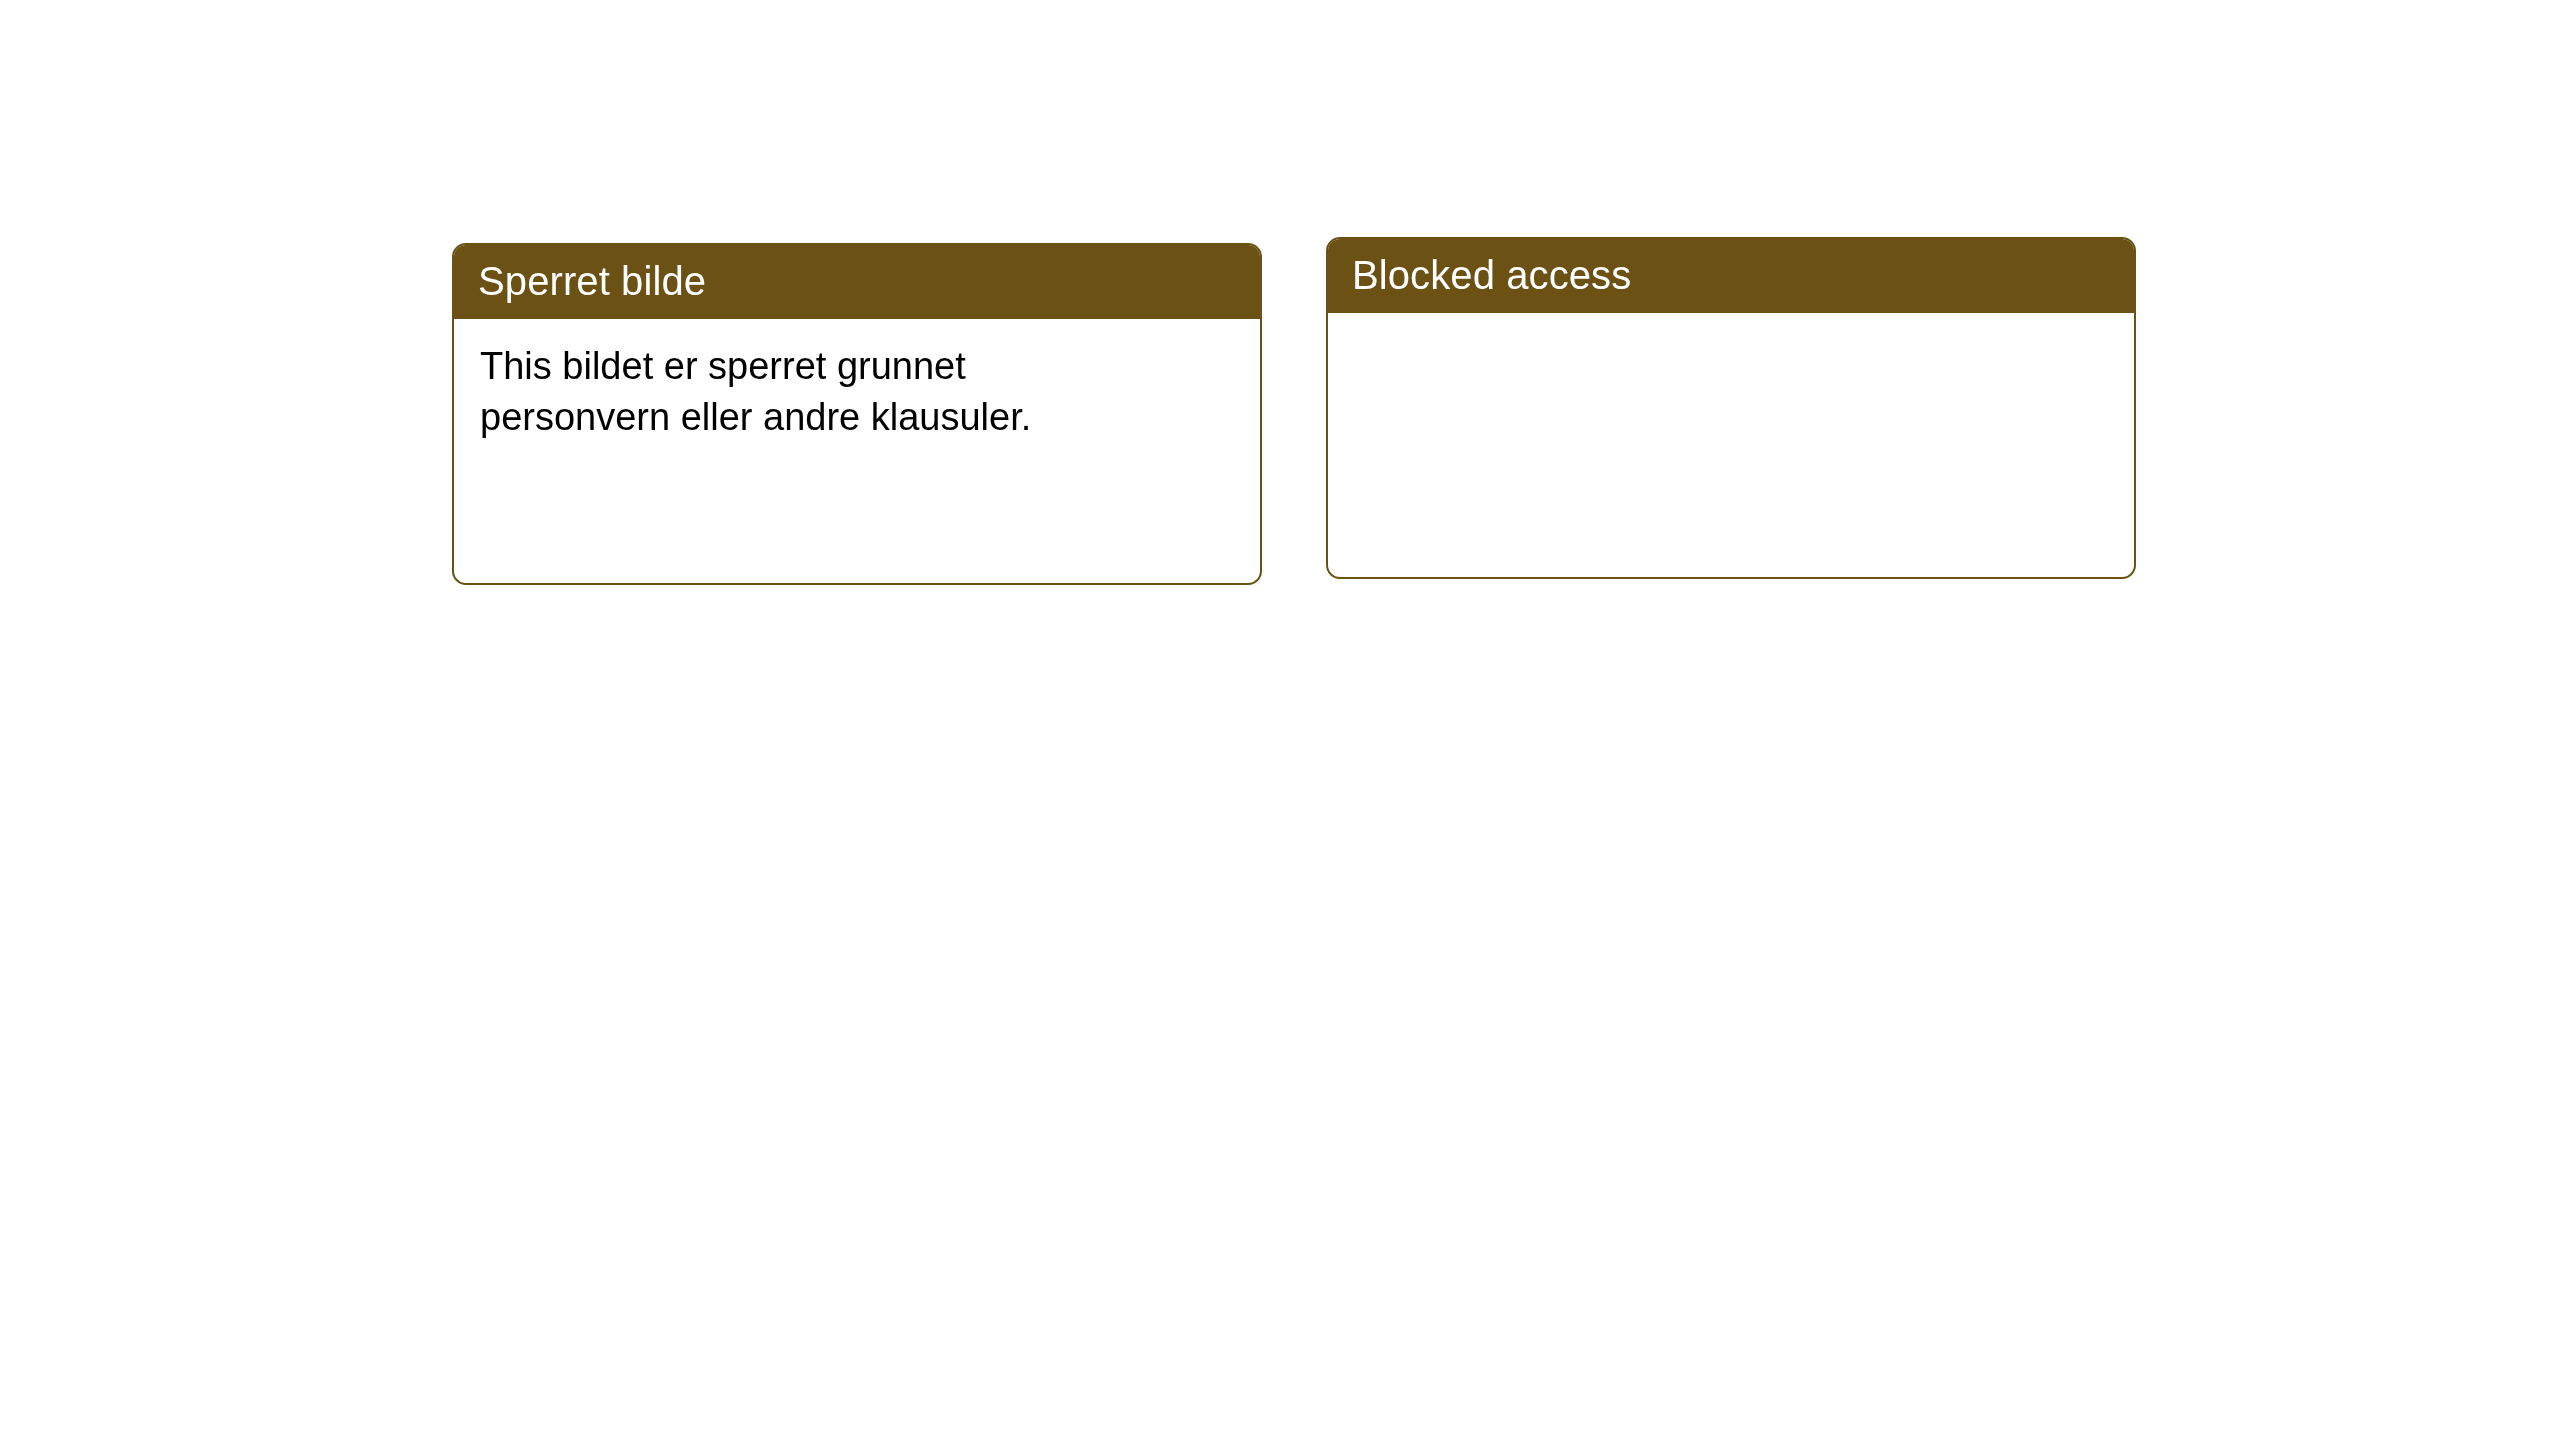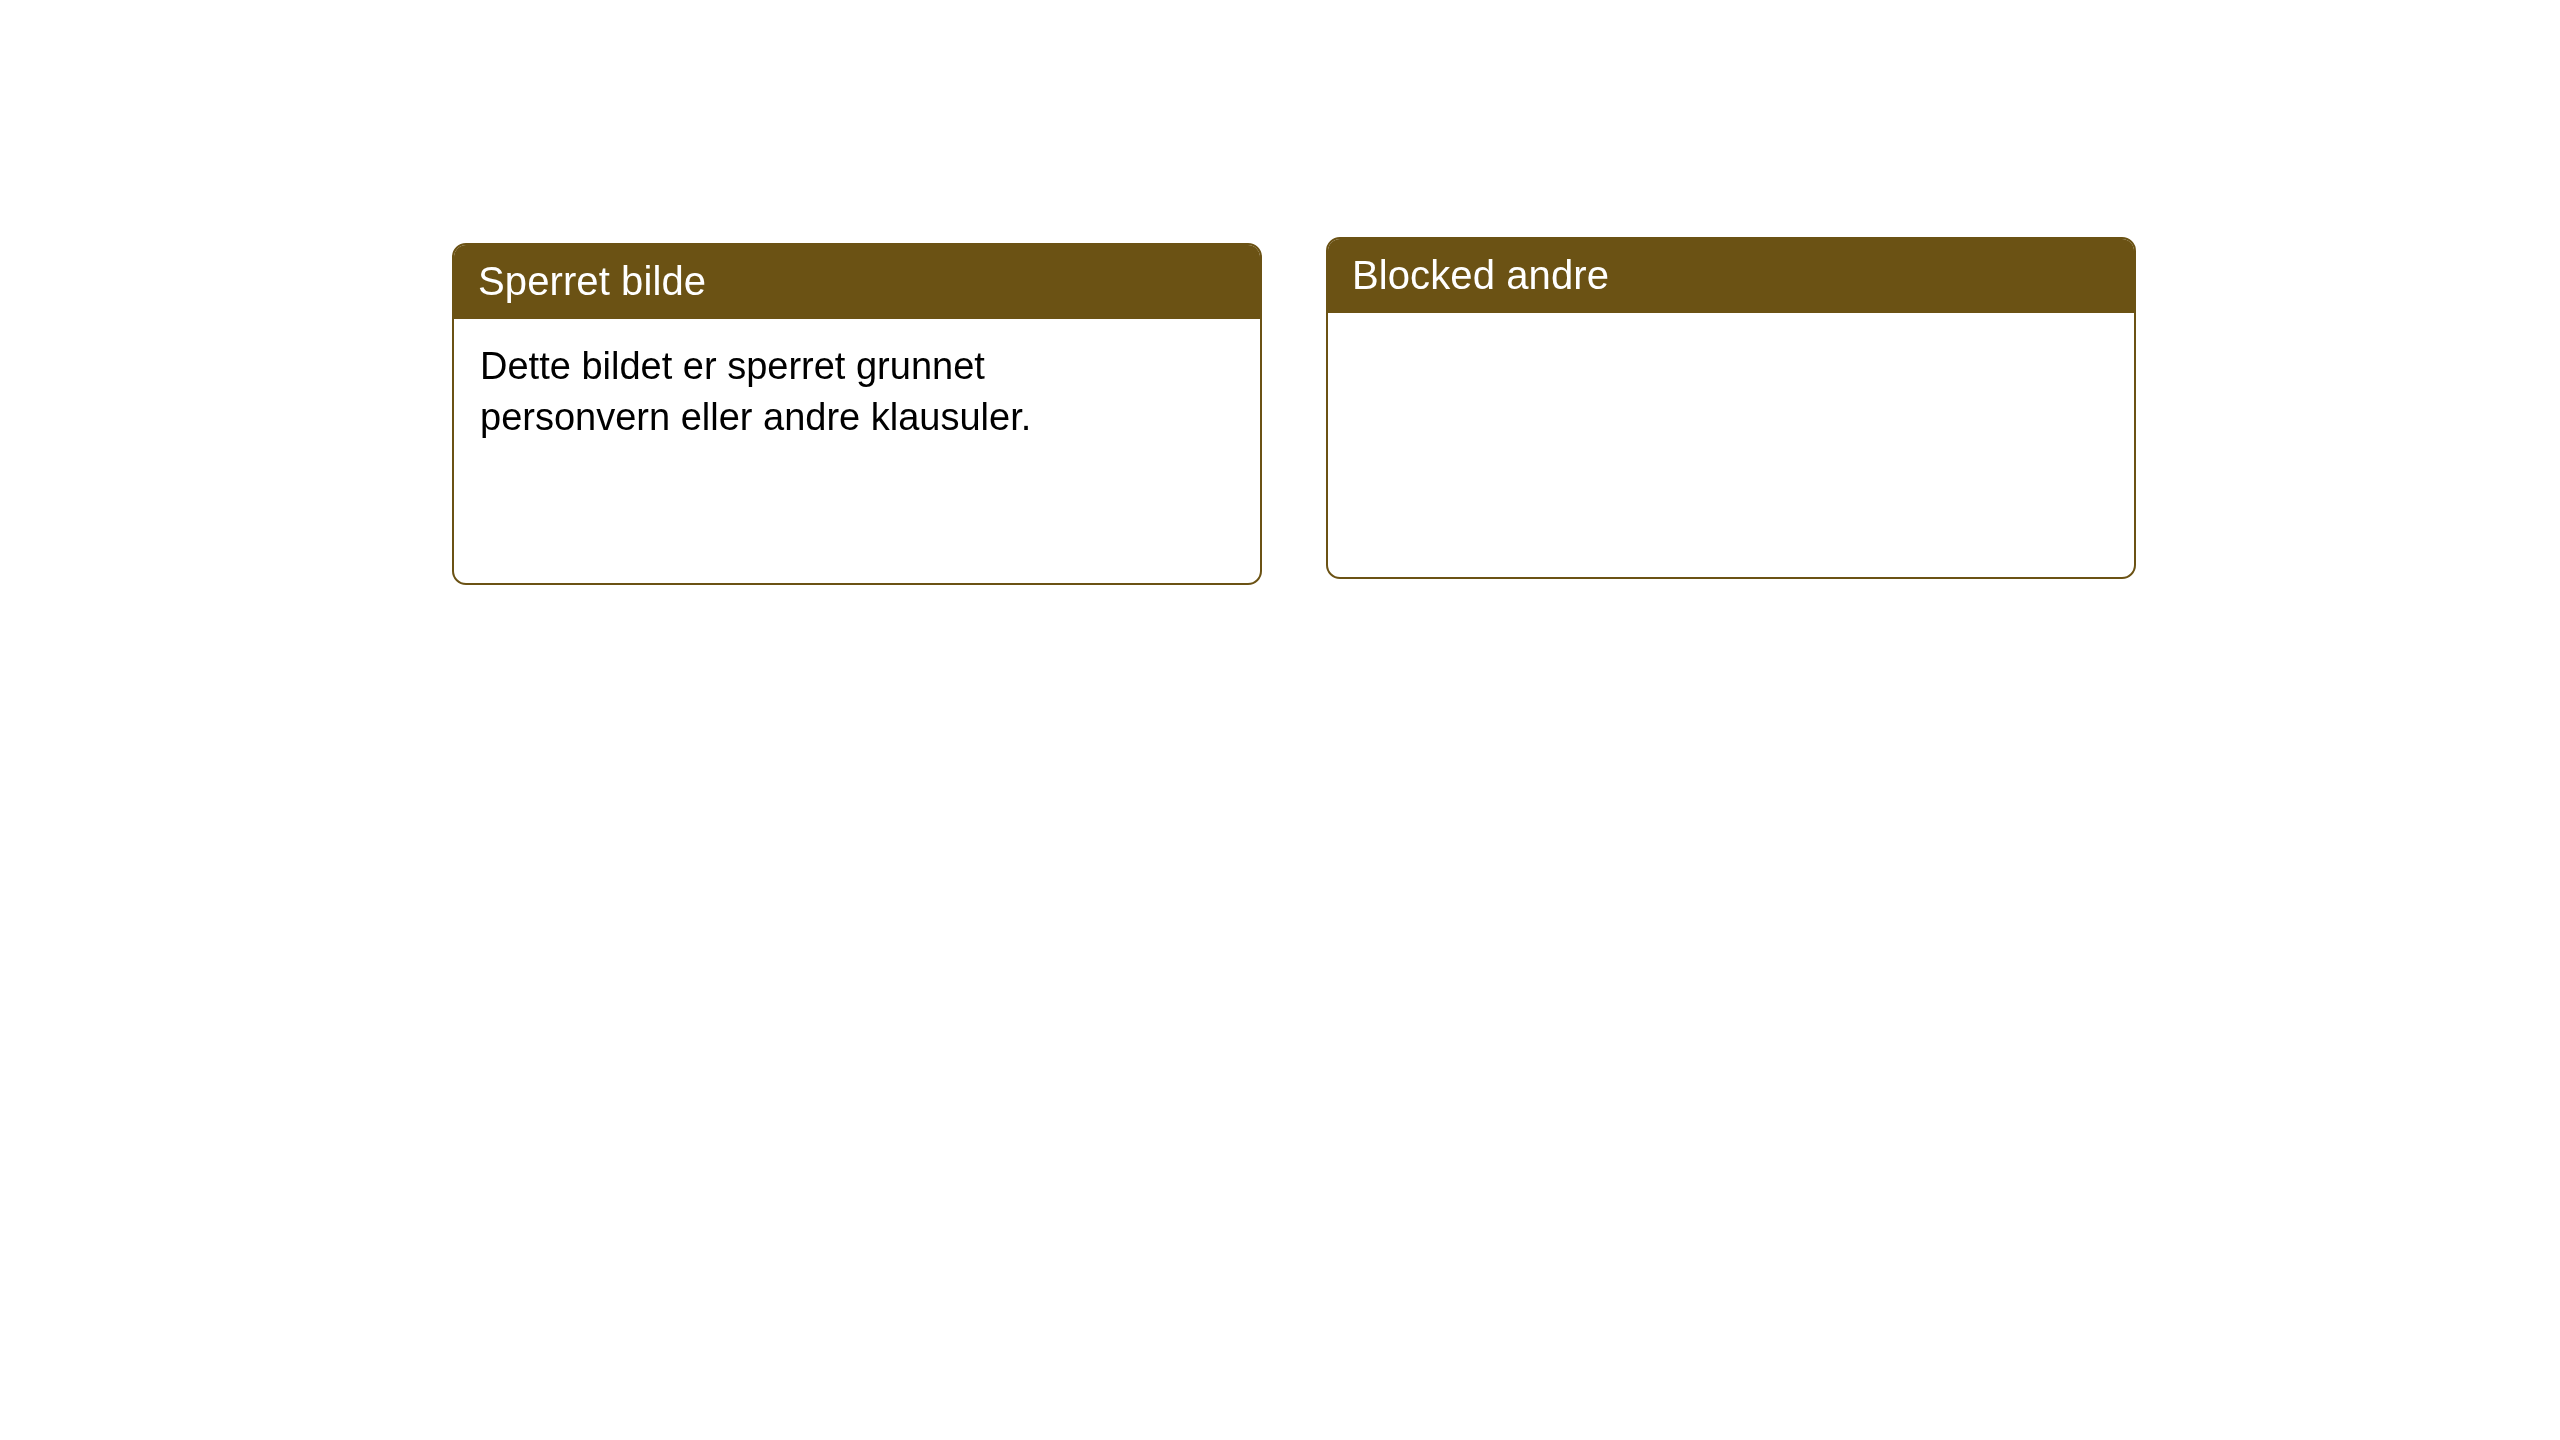--- a/index.html
+++ b/index.html
@@ -59,21 +59,21 @@
     white-space: pre-line;
   }
 </style>
 </head>
 <body>
 
 <div class="stage">
 
   <div class="notice-card card-no">
     <div class="card-header">Sperret bilde</div>
-    <div class="card-body">Dette bildet er sperret grunnet
+    <div class="card-body">This bildet er sperret grunnet
 personvern eller andre klausuler.</div>
   </div>
 
   <div class="notice-card card-en">
-    <div class="card-header">Blocked andre</div>
+    <div class="card-header">Blocked access</div>
   </div>
 
 </div>
 
 </body></html>

